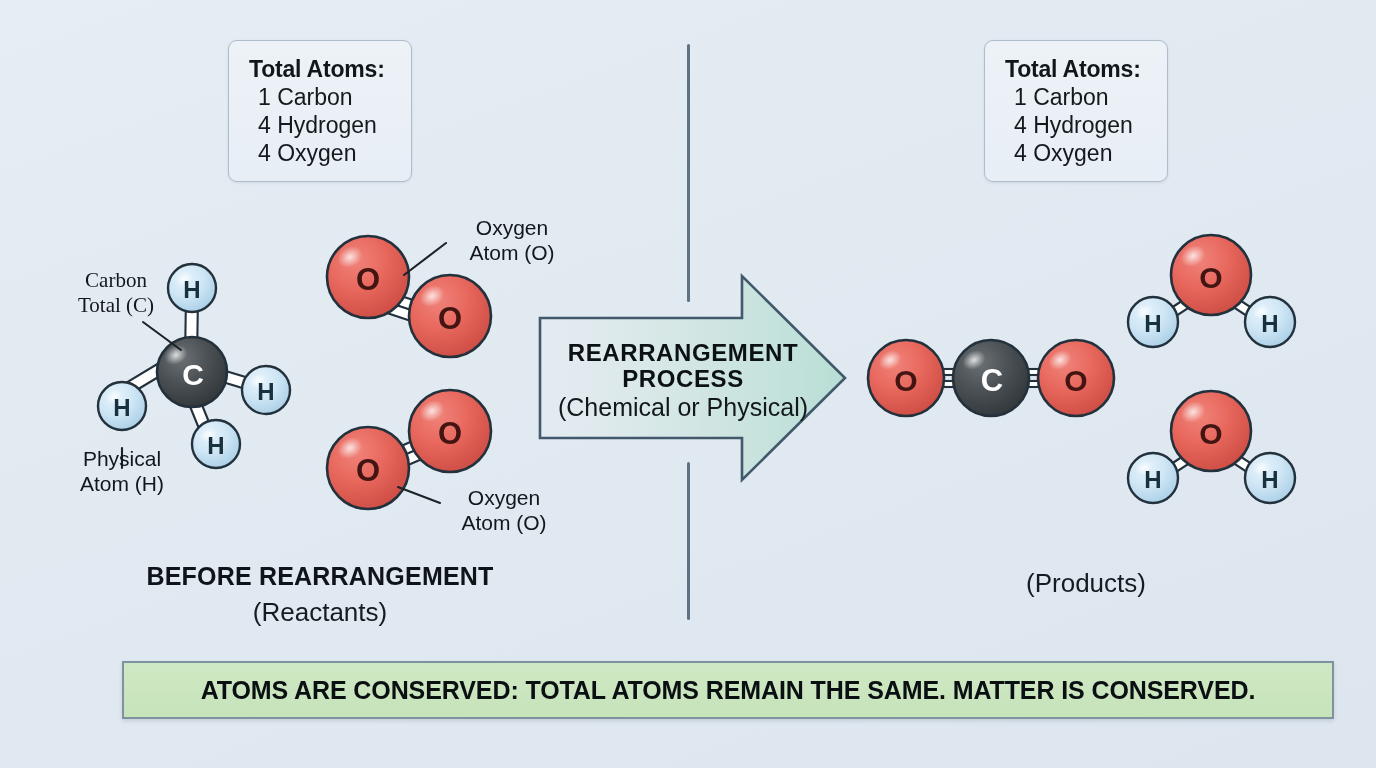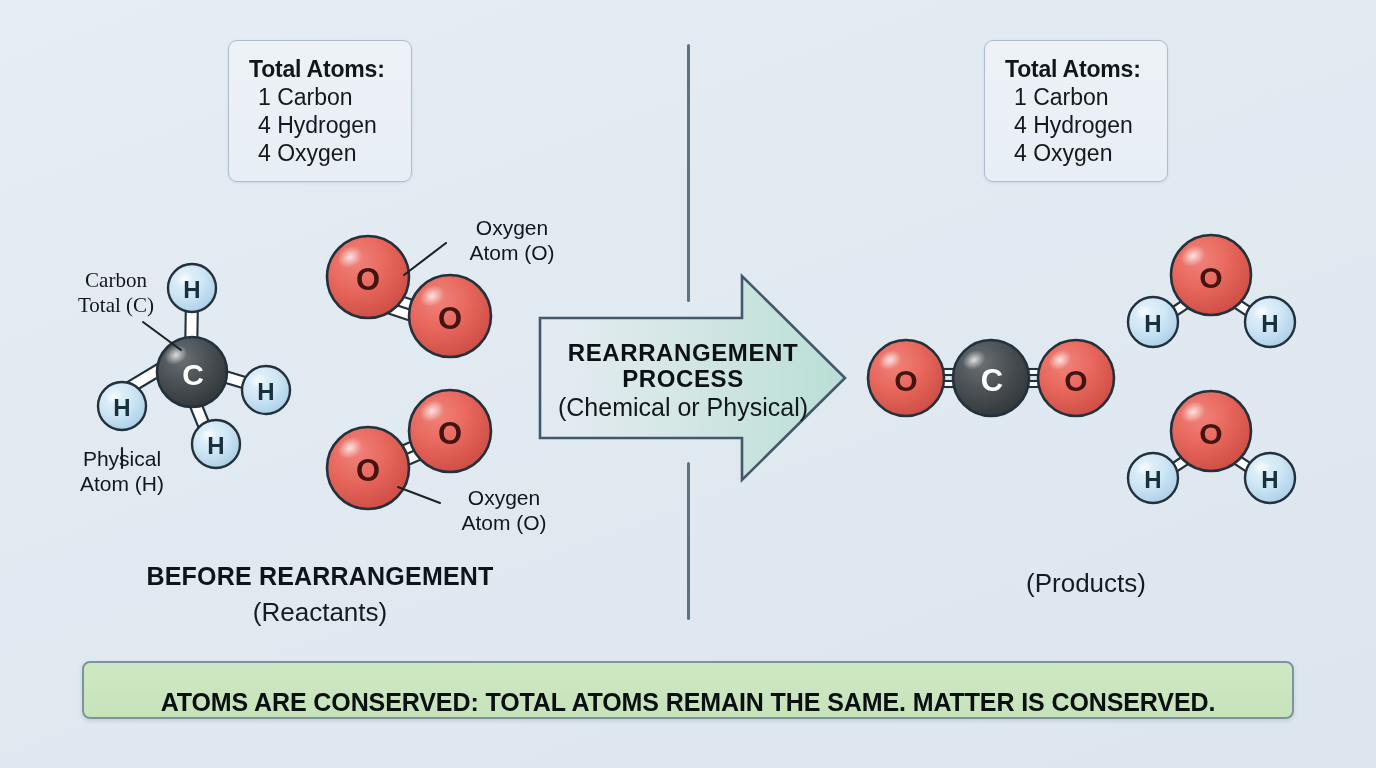--- a/index.html
+++ b/index.html
@@ -94,26 +94,27 @@
   .arrow-label .al-l3 {
     font-size: 25px;
     color: #13181d;
   }
 
   
   .banner {
     position: absolute;
     box-sizing: border-box;
     display: flex;
-    align-items: flex-end;
+    align-items: center;
     justify-content: center;
     background: linear-gradient(180deg, #cfe8c4 0%, #c6e3ba 100%);
     border: 2px solid #7d939f;
-    border-radius: 8px;
+    border-radius: 0;
     box-shadow: 0 2px 4px rgba(40,60,80,0.14);
+    margin-left: 40px;
   }
   .banner span {
     font-size: 25px;
     font-weight: bold;
     letter-spacing: -0.1px;
     color: #0a0f12;
     white-space: nowrap;
   }
 
   

